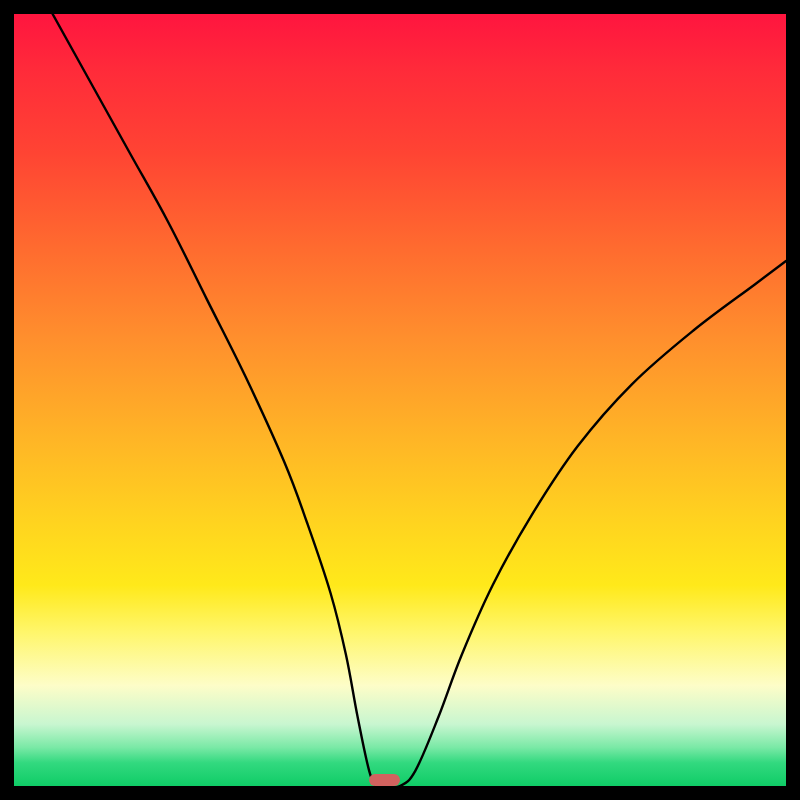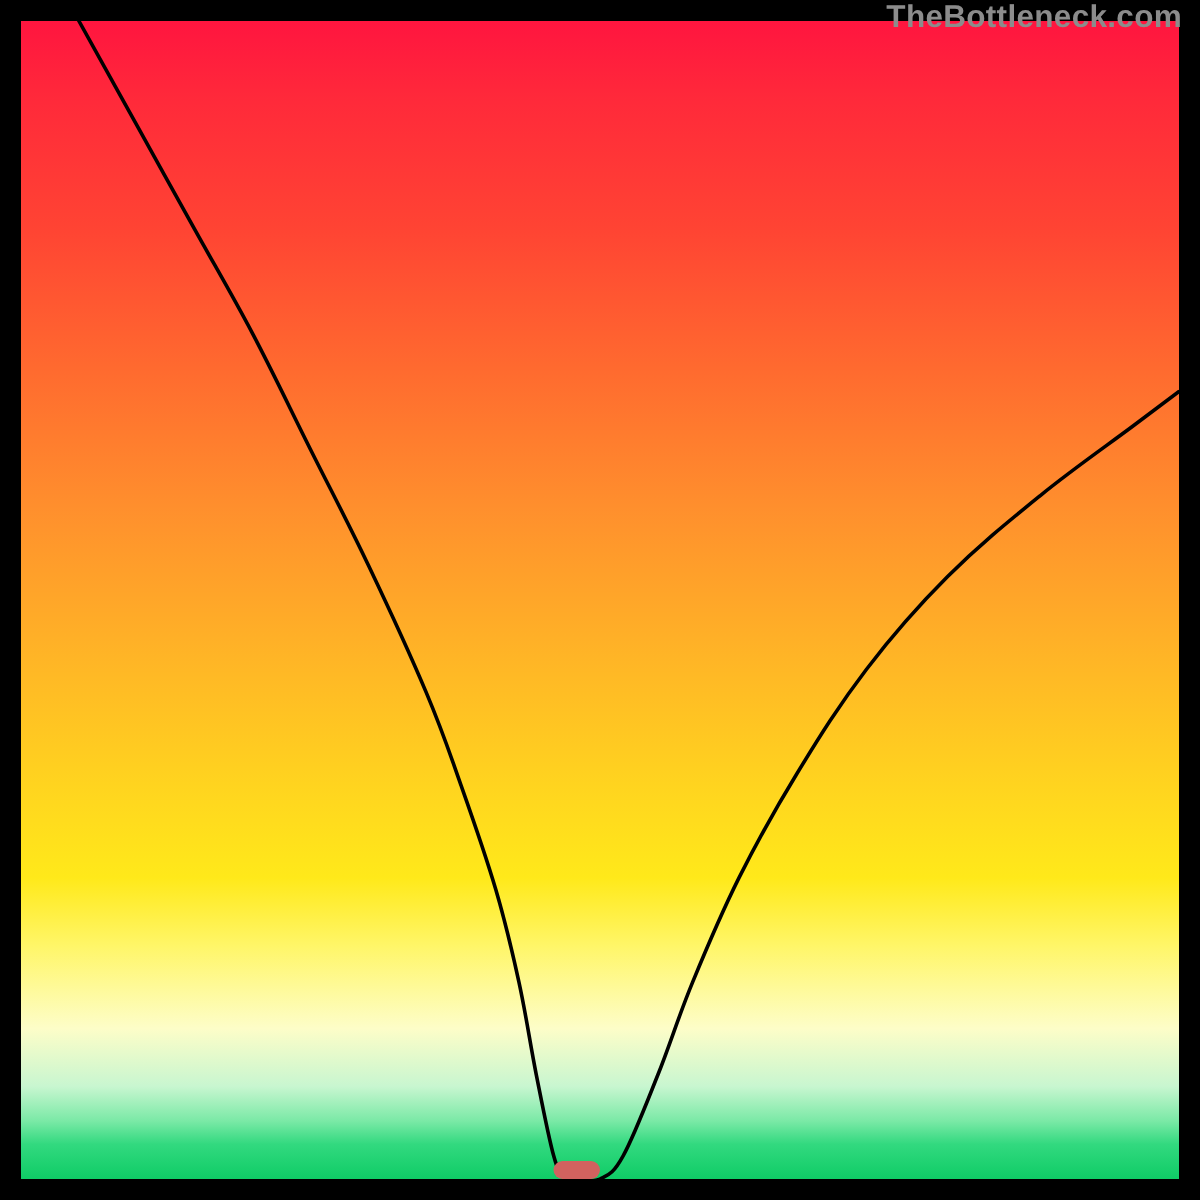--- a/index.html
+++ b/index.html
@@ -71,15 +71,14 @@
   <div class="plot-area">
 
     <svg class="curve-svg" viewBox="0 0 772 772" preserveAspectRatio="none">
       <path id="curve-path" fill="none" stroke="#000" stroke-width="2.4" stroke-linecap="round" stroke-linejoin="round" d="M 38.60 0.00 C 45.55 12.51, 63.30 44.47, 77.20 69.48 C 91.10 94.49, 101.90 113.95, 115.80 138.96 C 129.70 163.97, 140.50 182.04, 154.40 208.44 C 168.30 234.84, 179.10 257.85, 193.00 285.64 C 206.90 313.43, 217.70 333.66, 231.60 362.84 C 245.50 392.02, 259.08 421.36, 270.20 447.76 C 281.32 474.16, 285.02 485.90, 293.36 509.52 C 301.70 533.14, 309.57 555.38, 316.52 579.00 C 323.47 602.62, 327.10 618.53, 331.96 640.76 C 336.82 662.99, 339.37 681.68, 343.54 702.52 C 347.71 723.36, 351.65 744.05, 355.12 756.56 C 358.59 769.07, 360.06 769.22, 362.84 772.00 C 365.62 774.78, 366.39 772.00, 370.56 772.00 C 374.73 772.00, 380.44 774.78, 386.00 772.00 C 391.56 769.22, 394.49 769.07, 401.44 756.56 C 408.39 744.05, 416.26 723.36, 424.60 702.52 C 432.94 681.68, 438.03 664.38, 447.76 640.76 C 457.49 617.14, 466.13 596.29, 478.64 571.28 C 491.15 546.27, 501.95 526.81, 517.24 501.80 C 532.53 476.79, 545.50 455.94, 563.56 432.32 C 581.62 408.70, 596.76 391.40, 617.60 370.56 C 638.44 349.72, 657.13 334.58, 679.36 316.52 C 701.59 298.46, 724.44 282.71, 741.12 270.20 C 757.80 257.69, 766.44 251.21, 772.00 247.04"></path>
     </svg>
 
     <div id="min-marker" class="marker" style="left: 355.12px; top: 759.648px; width: 30.88px; height: 12.352px; background: rgb(209, 98, 95);"></div>
 
   </div>
 
-  <div id="watermark" class="watermark" style="right: 12px; top: 0px; font-size: 21px;">TheBottleneck.com</div>
 
 </div>
 
 </body></html>

